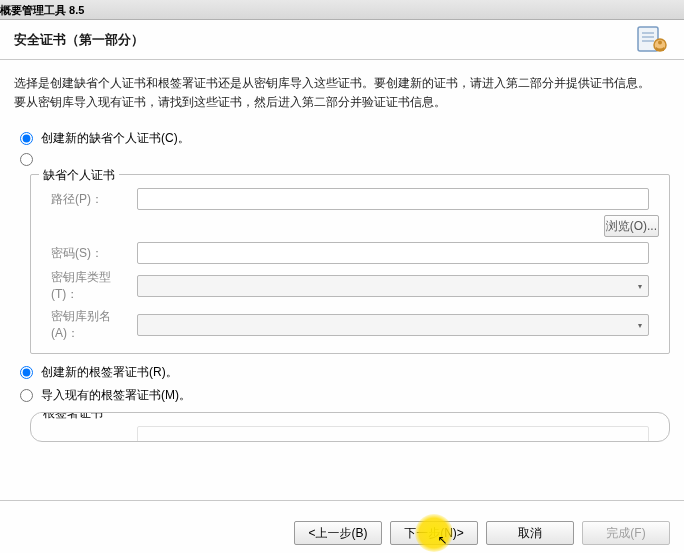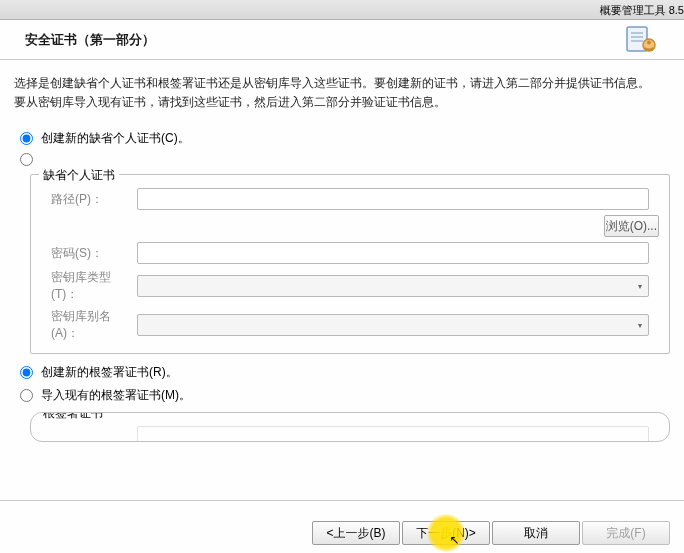--- a/index.html
+++ b/index.html
@@ -8,33 +8,33 @@
       height: 553px;
       font-family: "Microsoft YaHei", "SimSun", sans-serif;
       font-size: 12px;
       background: #f0f0f0;
       overflow: hidden;
     }
     .titlebar {
       height: 20px;
       background: linear-gradient(#e8e8e8, #d8d8d8);
       border-bottom: 1px solid #b0b0b0;
-      text-align: right;
+      text-align: left;
       line-height: 20px;
       font-size: 11px;
-      font-weight: normal;
+      font-weight: bold;
     }
     .window {
       background: #fefefe;
       height: 533px;
       display: flex;
       flex-direction: column;
     }
     .header {
-      padding: 8px 25px;
+      padding: 8px 14px;
       border-bottom: 1px solid #c8c8c8;
       display: flex;
       justify-content: space-between;
       align-items: center;
       height: 40px;
     }
     .header-title {
       font-size: 13px;
       font-weight: bold;
       color: #1a1a1a;
@@ -133,21 +133,21 @@
       overflow: hidden;
     }
     .bottom-sep {
       border-top: 1px solid #c8c8c8;
       margin-top: 6px;
     }
     .button-bar {
       padding: 20px 14px 8px 0;
       display: flex;
       justify-content: flex-end;
-      gap: 2px;
+      gap: 8px;
     }
     .btn {
       width: 88px;
       height: 24px;
       border: 1px solid #9a9a9a;
       border-radius: 2px;
       background: linear-gradient(#fdfdfd,#e6e6e6);
       font-size: 12px;
       cursor: pointer;
       position: relative;

